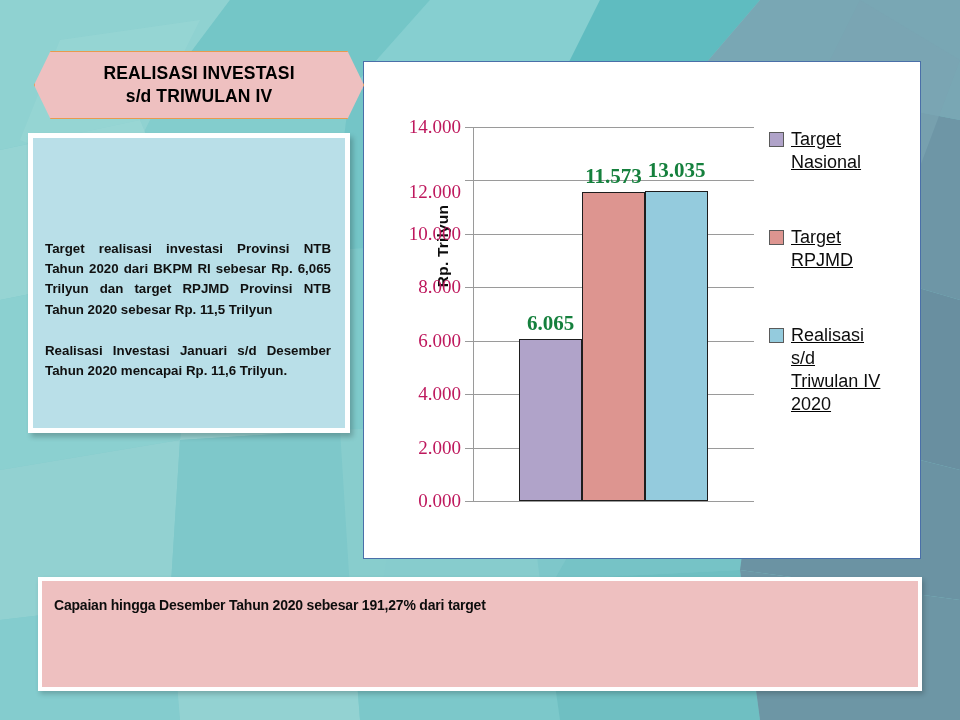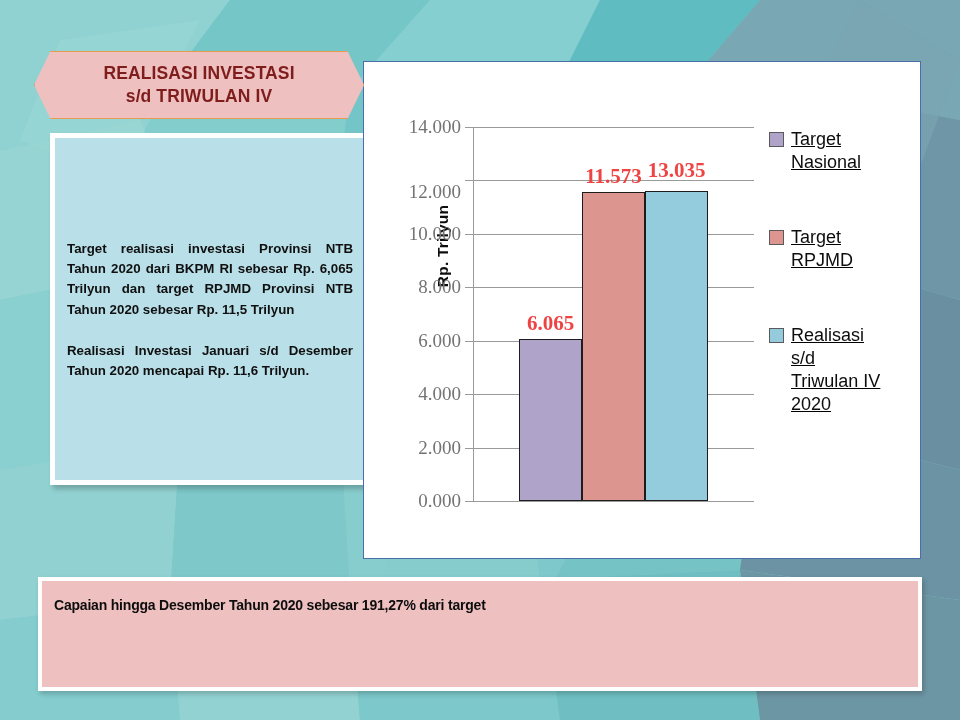--- a/index.html
+++ b/index.html
@@ -17,26 +17,26 @@
   #title-banner .hex{
     position:absolute;inset:0;
     background:#eec0c0;
     border:1.5px solid #e89a4e;
     clip-path:polygon(5% 0%,95% 0%,100% 50%,95% 100%,5% 100%,0% 50%);
     box-shadow:2px 3px 4px rgba(0,0,0,.25);
   }
   #title-banner .txt{
     position:absolute;inset:0;
     display:flex;flex-direction:column;align-items:center;justify-content:center;
-    font-weight:bold;font-size:17.5px;color:#7f1d1d;line-height:1.32;
+    font-weight:bold;font-size:17.5px;color:#000000;line-height:1.32;
     letter-spacing:.1px;text-align:center;
   }
   
   #info-box{
-    position:absolute;left:50px;top:133px;width:322px;height:352px;z-index:4;
+    position:absolute;left:28px;top:133px;width:322px;height:300px;z-index:4;
     background:#b9dfe8;border:5px solid #ffffff;box-sizing:border-box;
     box-shadow:3px 4px 5px rgba(0,0,0,.22);
   }
   #info-box .para{
     font-weight:bold;font-size:13.3px;color:#101010;line-height:1.52;
     text-align:justify;text-justify:inter-word;
   }
   #info-box .inner{position:absolute;left:12px;right:14px;top:101px;}
   #info-box .para.second{margin-top:21px;}
   
@@ -53,27 +53,27 @@
   }
   
   #plot{
     position:absolute;left:109px;top:65px;width:281px;height:374px;
   }
   .gridline{position:absolute;left:0;width:100%;height:1px;background:#9a9a9a;}
   .axis-vline{position:absolute;left:0;top:0;width:1px;height:100%;background:#9a9a9a;}
   .tick{position:absolute;left:-8px;width:8px;height:1px;background:#9a9a9a;}
   .ylabel{
     position:absolute;right:100%;margin-right:12px;
-    font-family:"Liberation Serif",serif;font-size:19px;color:#737373;
+    font-family:"Liberation Serif",serif;font-size:19px;color:#be185d;
     white-space:nowrap;transform:translateY(-50%);
   }
   .bar{position:absolute;bottom:0;border:1.3px solid #1d1d1d;box-sizing:border-box;}
   .bar-label{
     position:absolute;font-family:"Liberation Serif",serif;font-weight:bold;
-    font-size:21px;color:#ef4444;white-space:nowrap;transform:translateX(-50%);
+    font-size:21px;color:#15803d;white-space:nowrap;transform:translateX(-50%);
   }
   
   #legend{position:absolute;left:405px;top:66px;width:150px;}
   .legend-item{display:flex;align-items:flex-start;margin-bottom:52px;text-decoration:underline;}
   .legend-swatch{
     width:15px;height:15px;border:1px solid #5a5a5a;box-sizing:border-box;
     margin-right:7px;margin-top:4px;flex:none;
   }
   .legend-label{font-size:18px;color:#0d0d0d;line-height:1.28;}
   

